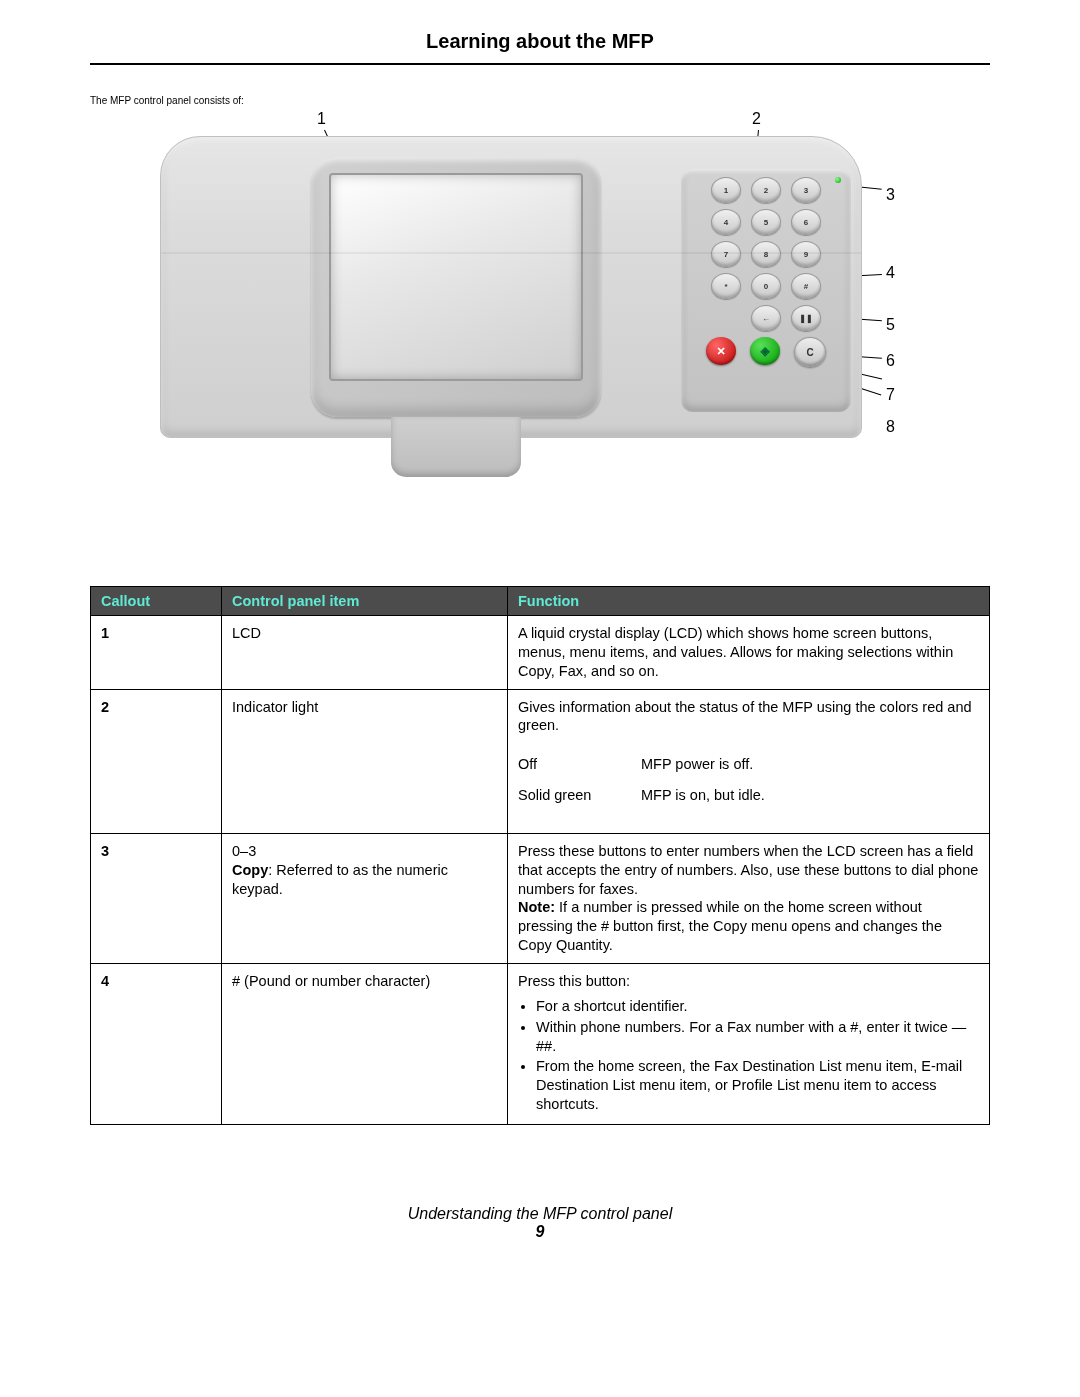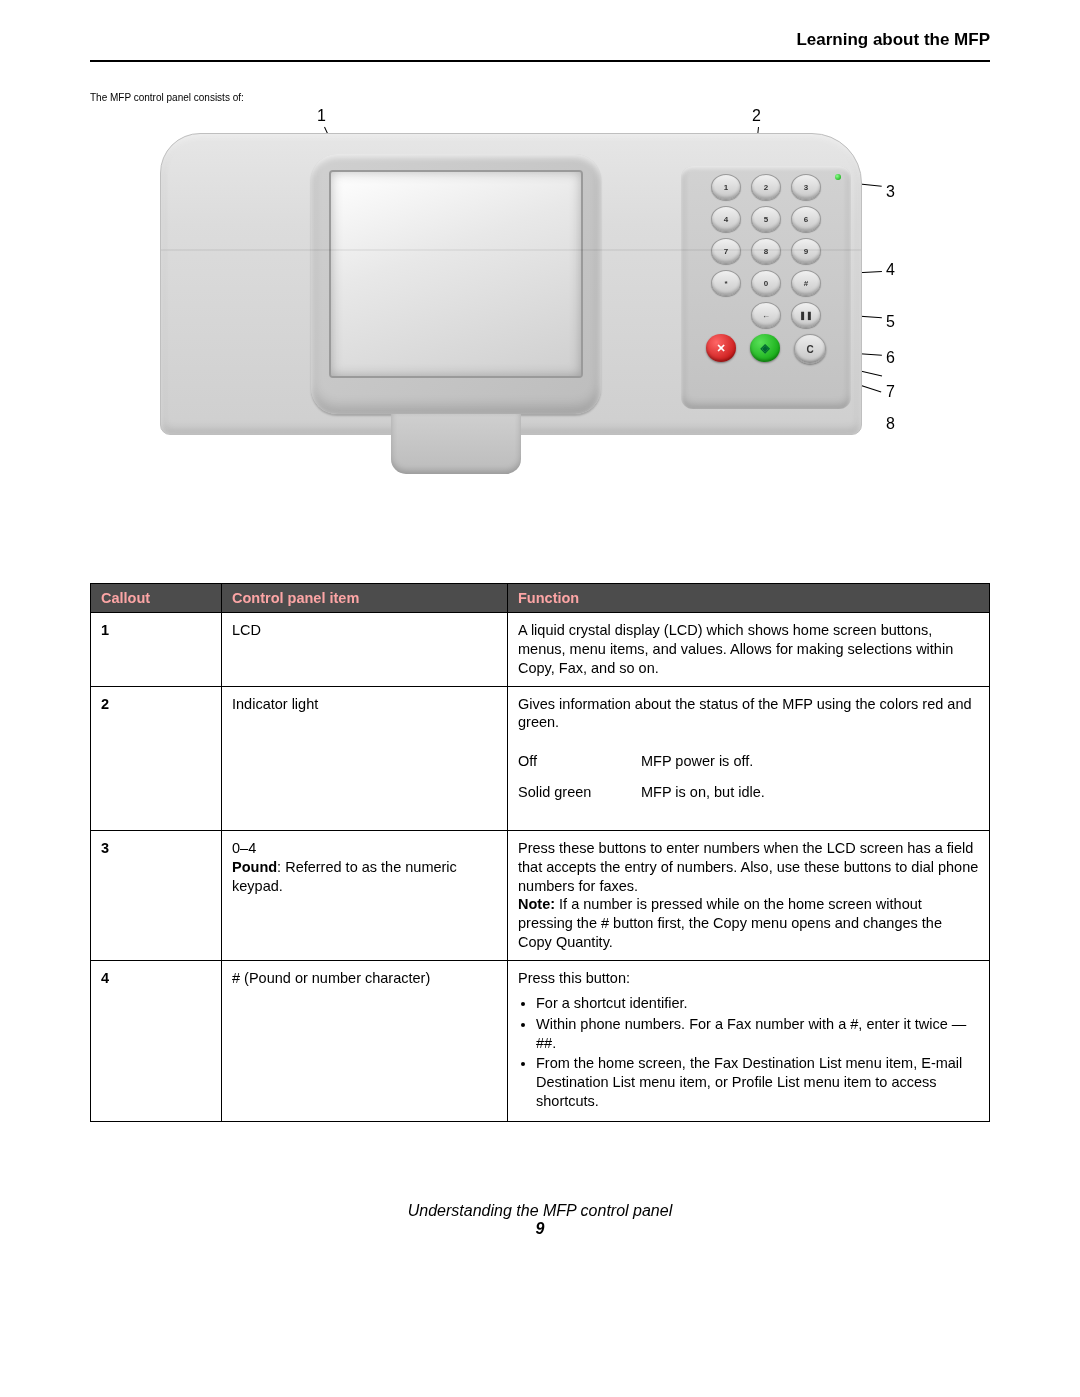--- a/index.html
+++ b/index.html
@@ -15,23 +15,22 @@
     margin: 0 auto;
     padding: 30px 90px 40px 90px;
     box-sizing: border-box;
   }
   .header-block {
     text-align: center;
     margin-bottom: 8px;
   }
   .header-title {
     font-weight: bold;
-    font-size: 17px;
+    font-size: 20px;
     padding-bottom: 10px;
-    text-align: right;
   }
   .header-rule {
     border: none;
     border-top: 2px solid #000;
     margin: 0;
   }
   .intro-text {
     margin-top: 30px;
     margin-bottom: 10px;
     font-size: 10px;
@@ -158,21 +157,21 @@
   }
   
   .cp-table {
     width: 100%;
     border-collapse: collapse;
     font-size: 14.5px;
     border: 1px solid #000;
   }
   .cp-table th {
     background: #4c4c4c;
-    color: #fca5a5;
+    color: #5eead4;
     font-weight: bold;
     text-align: left;
     padding: 6px 10px;
     border: 1px solid #000;
   }
   .cp-table td {
     vertical-align: top;
     padding: 8px 10px;
     border-left: 1px solid #000;
     border-right: 1px solid #000;
@@ -341,22 +340,22 @@
             </tr>
           </tbody>
             </table>
           <div style="height:14px"></div>
         </td>
       </tr>
 
       <tr>
         <td class="col-callout">3</td>
         <td class="col-item">
-          <span>0–4</span><br>
-          <span class="sub-label">Pound</span><span>: Referred to as the numeric keypad.</span>
+          <span>0–3</span><br>
+          <span class="sub-label">Copy</span><span>: Referred to as the numeric keypad.</span>
         </td>
         <td>
           <span>Press these buttons to enter numbers when the LCD screen has a field that accepts the entry of numbers. Also, use these buttons to dial phone numbers for faxes.</span><br>
           <span class="sub-label">Note:</span><span> If a number is pressed while on the home screen without pressing the # button first, the Copy menu opens and changes the Copy Quantity.</span>
         </td>
       </tr>
 
       <tr>
         <td class="col-callout">4</td>
         <td class="col-item"># (Pound or number character)</td>

